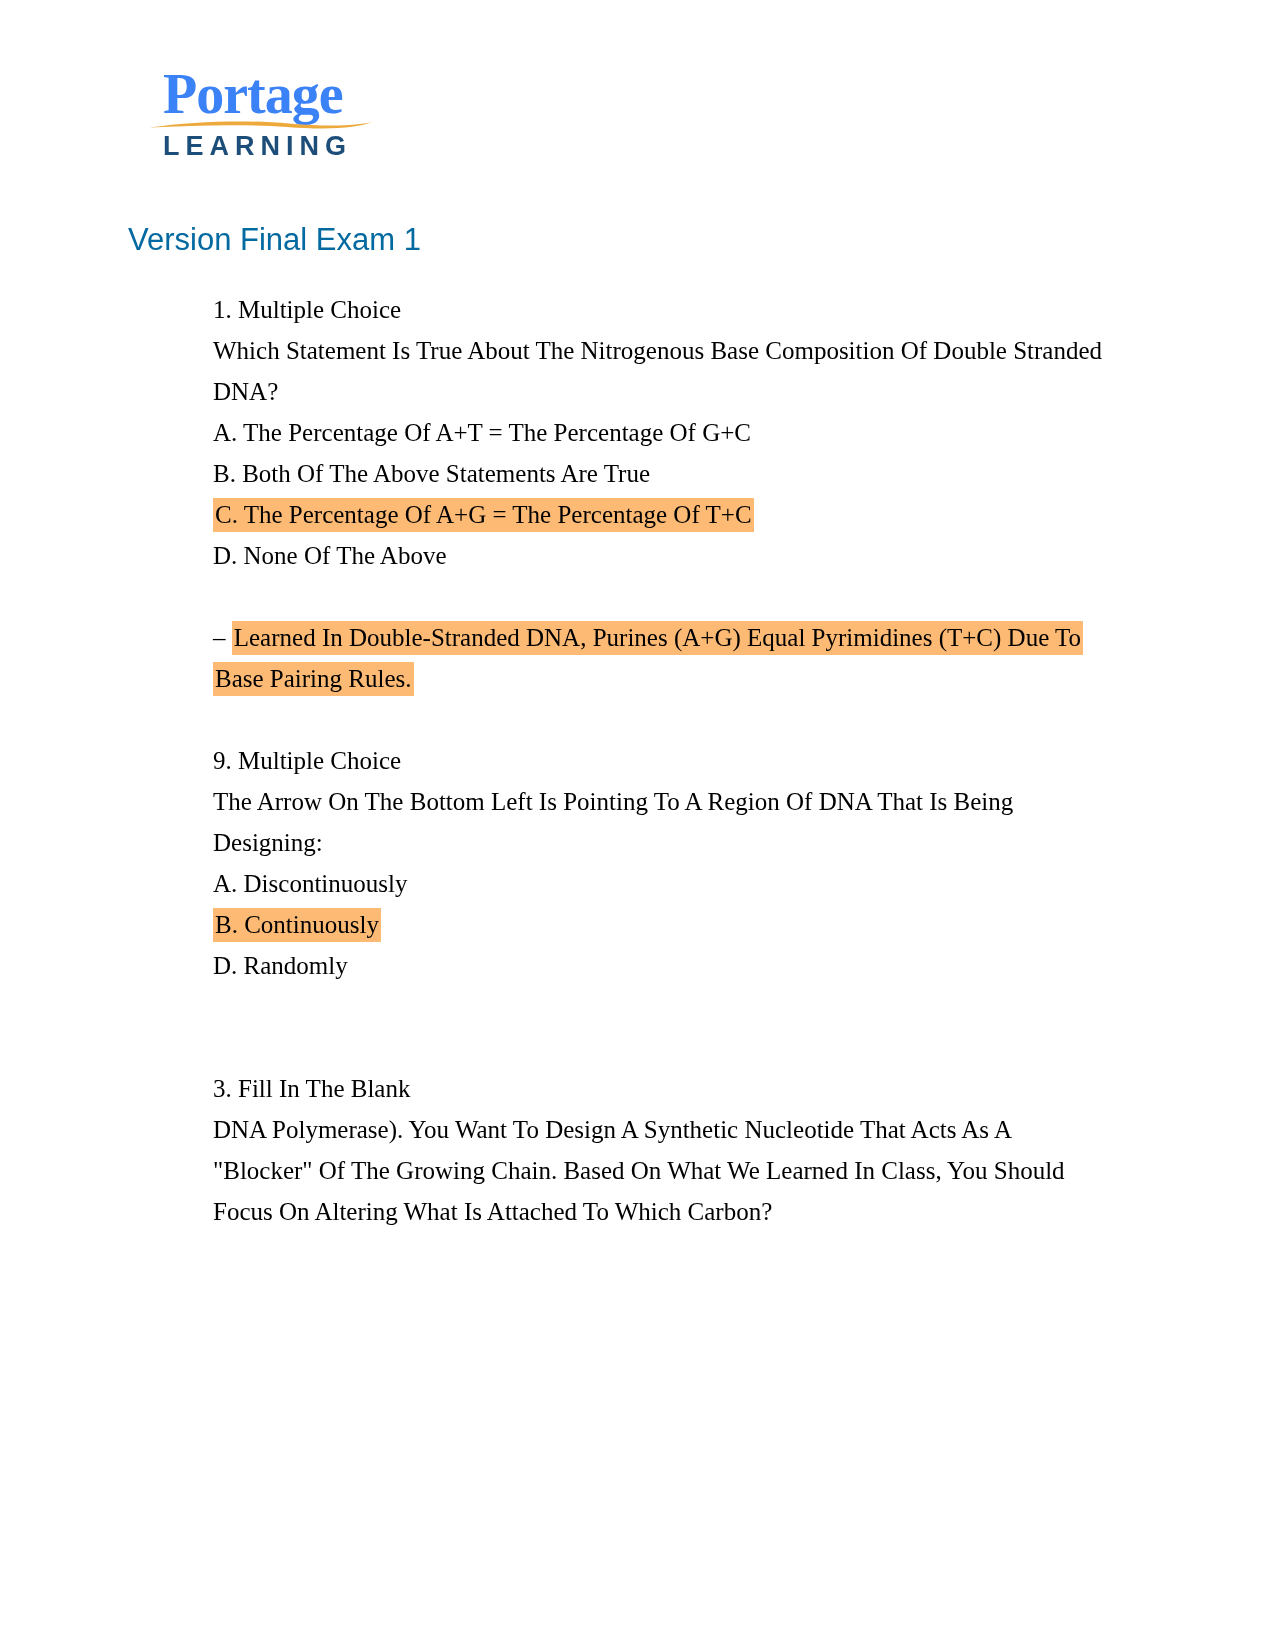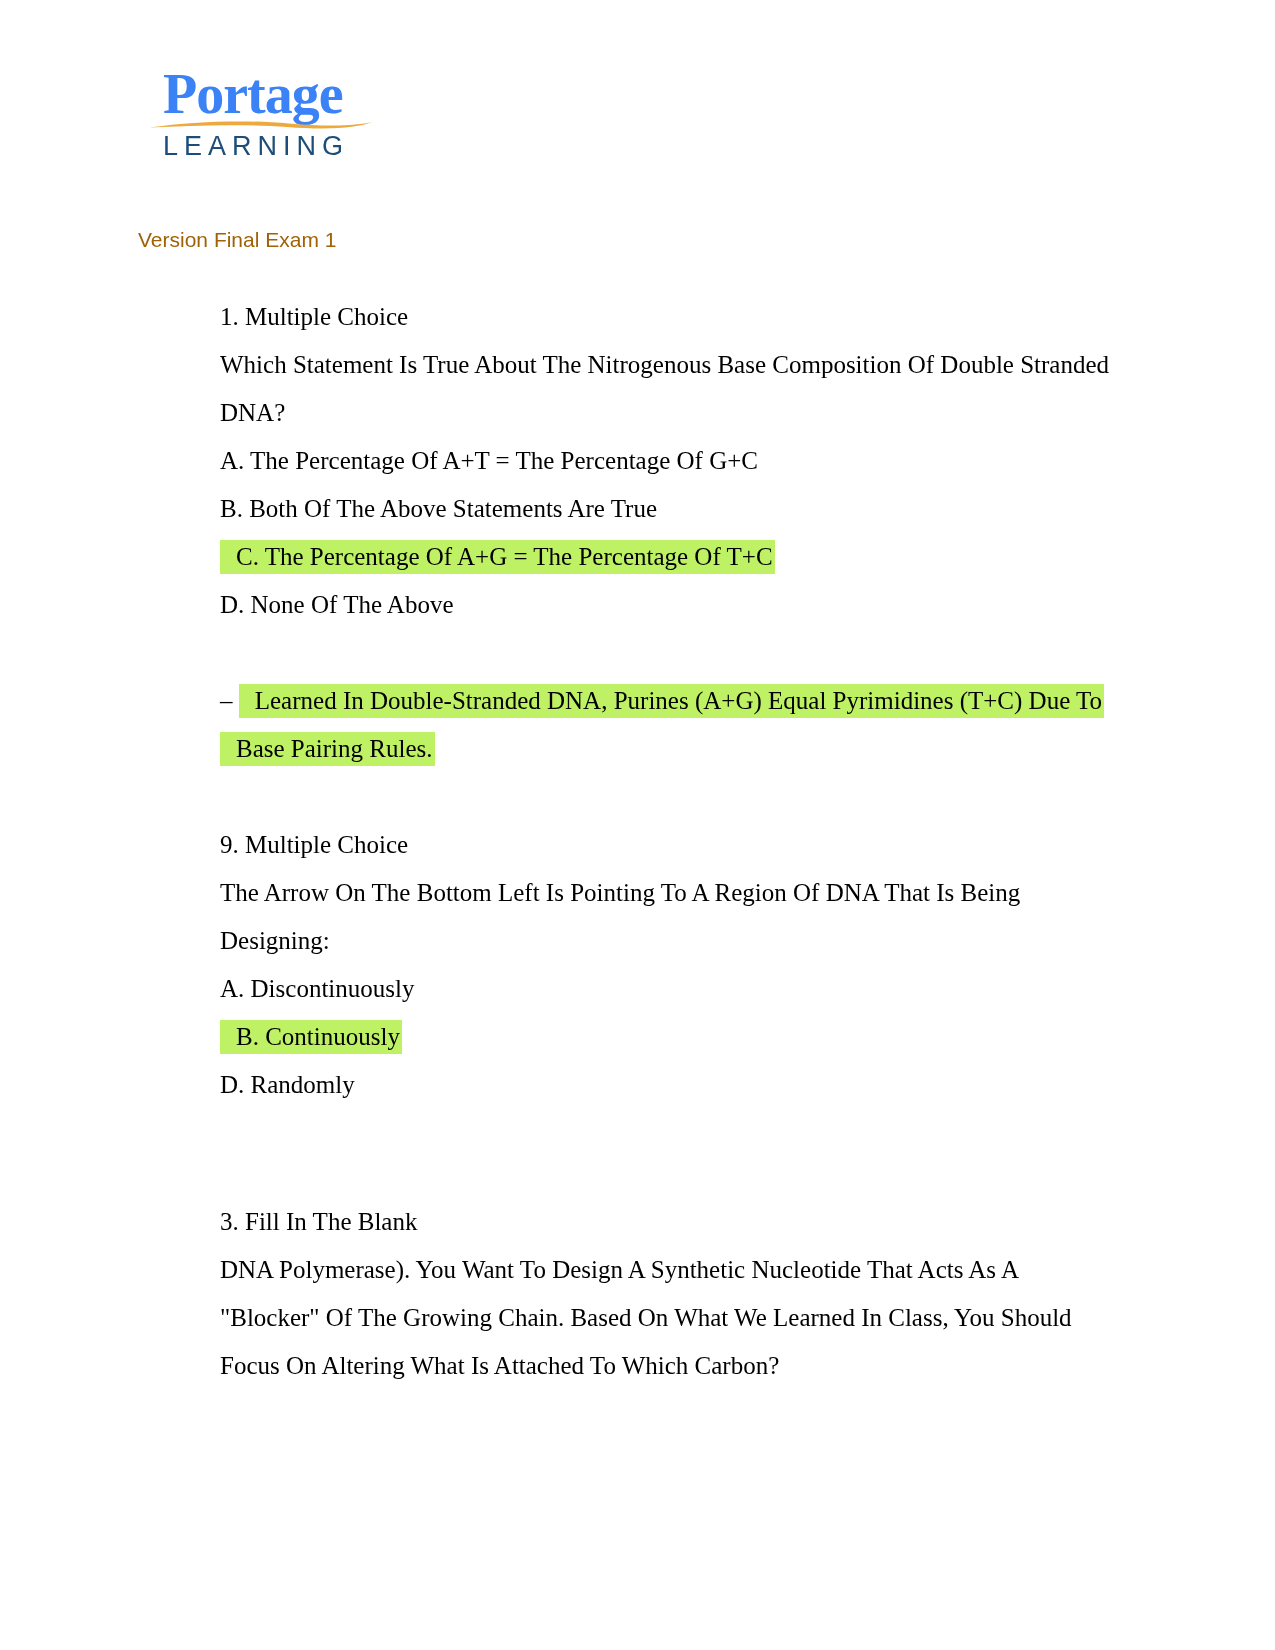--- a/index.html
+++ b/index.html
@@ -30,52 +30,53 @@
     display: block;
     margin: -4px 0 0 -14px;
   }
   .logo-tagline {
     font-family: "Liberation Sans", sans-serif;
     font-size: 27px;
     line-height: 1.0;
     letter-spacing: 6px;
     color: #1d4e79;
     margin-top: 3px;
+    font-weight: bold;
   }
 
   
   .doc-title {
     position: absolute;
-    left: 138px;
+    left: 128px;
     top: 221px;
     font-family: "Liberation Sans", sans-serif;
-    font-size: 21px;
+    font-size: 31px;
     line-height: 38px;
-    color: #a16207;
+    color: #0369a1;
   }
 
   
   .doc-body {
     position: absolute;
     left: 213px;
     top: 289px;
     width: 1010px;
     font-family: "Liberation Serif", serif;
     font-size: 25px;
     line-height: 41px;
     color: #000000;
   }
   .line {
-    margin: 7px;
+    margin: 0;
     white-space: nowrap;
   }
   .gap { height: 41px; }
   .hl {
-    background: #bef264;
-    padding: 3px 2px 4px 16px;
+    background: #fdba74;
+    padding: 3px 2px 4px 2px;
   }
 </style>
 </head>
 <body>
 
 <div class="logo">
   <div class="logo-brand">Portage</div>
   <svg class="logo-swoosh" width="224" height="12" viewBox="0 0 224 12">
     <path d="M0 9.5 C 50 2.5 100 2 140 5.5 C 176 8.6 206 8.4 224 3.8 C 208 10.5 177 12 138 9 C 98 6 48 7 0 9.5 Z" fill="#eda93c"></path>
   </svg>

